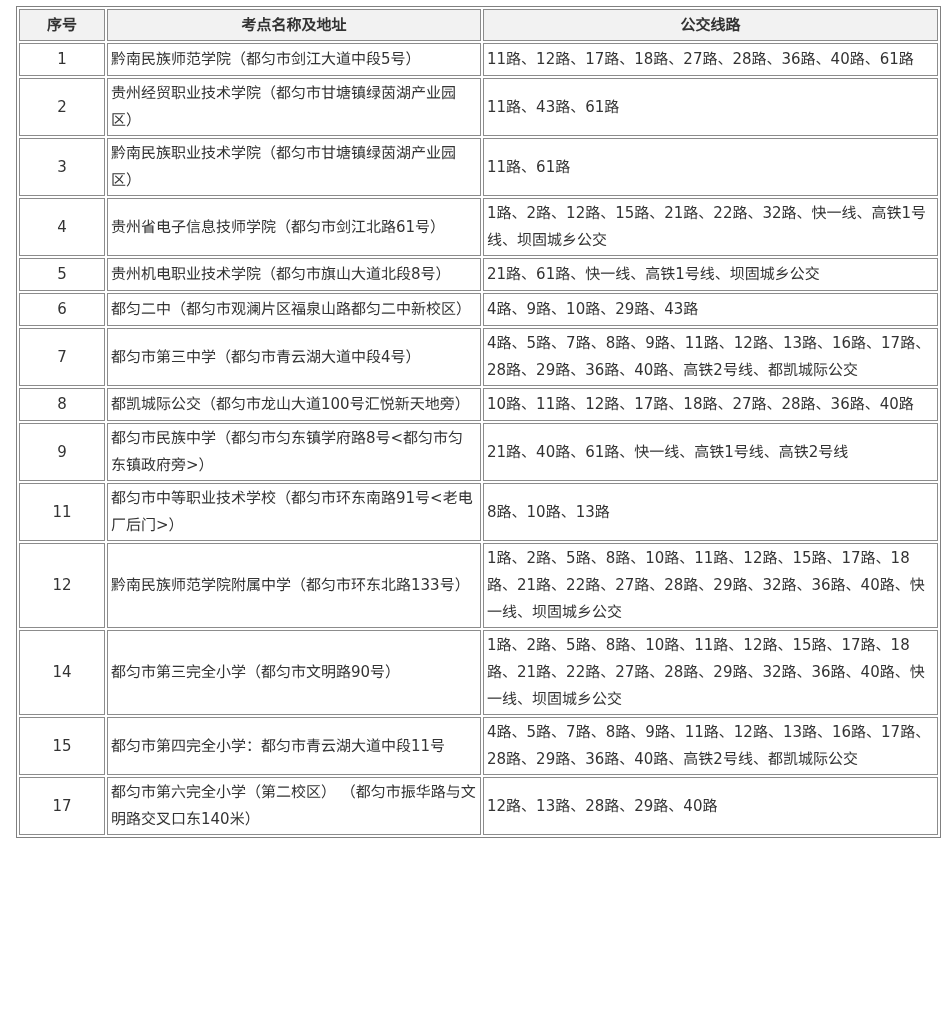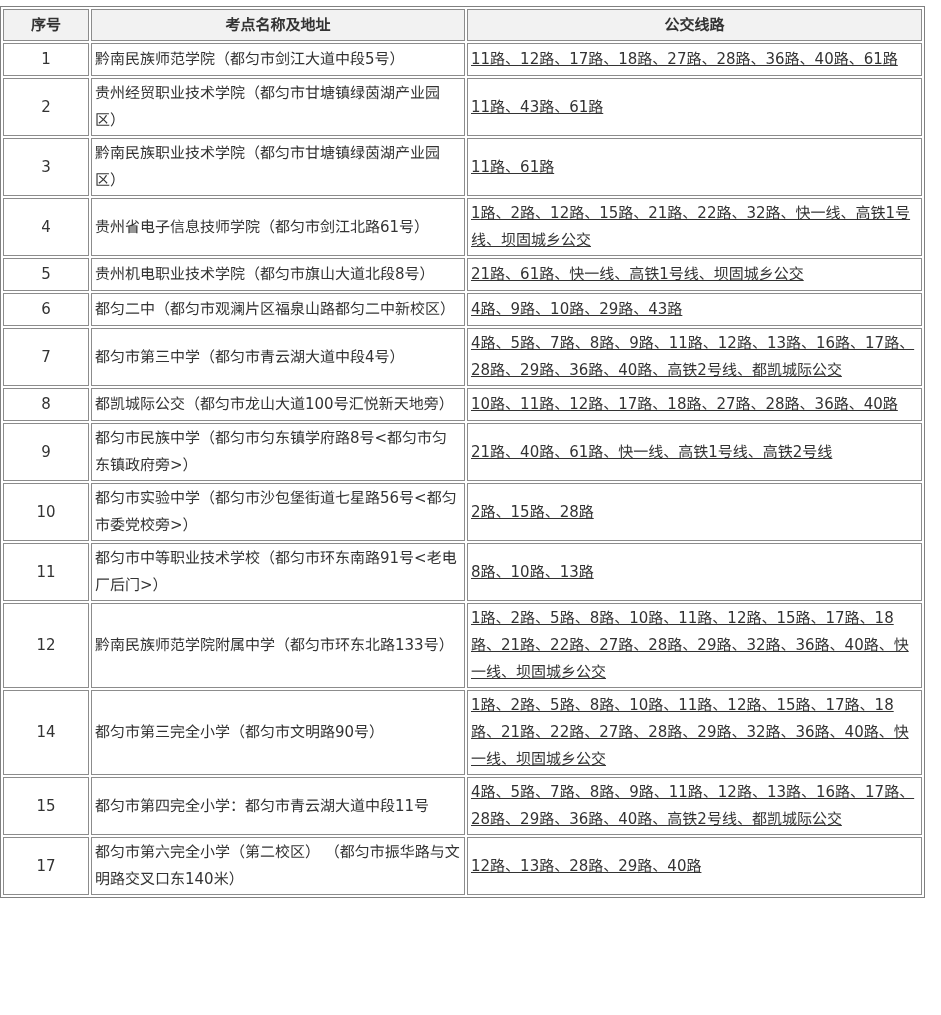--- a/index.html
+++ b/index.html
@@ -17,21 +17,21 @@
   body{
     font-family:"DejaVu Sans","Liberation Sans",sans-serif;
     color:var(--text);
     font-size:15px;
   }
   .page{
     width:941px;
     height:1015px;
     overflow:hidden;
     box-sizing:border-box;
-    padding:6px 8px 0 0;
+    padding:6px 8px 0 16px;
     background:var(--page-bg);
   }
   table.exam-table{
     width:925px;
     table-layout:fixed;
     border:1px solid var(--border-outer);
     border-collapse:separate;
     border-spacing:2px;
     background:var(--page-bg);
   }
@@ -52,21 +52,21 @@
   }
   table.exam-table td{
     height:29px;
     background:#ffffff;
   }
   col.c-no{width:86px;}
   col.c-site{width:374px;}
   col.c-routes{width:auto;}
   td.cell-no{text-align:center;}
   td.cell-site{text-align:left;margin-left:28px;}
-  td.cell-routes{text-align:left;text-decoration:underline;}
+  td.cell-routes{text-align:left;}
 </style>
 </head>
 <body>
 
 <div class="page">
   <table class="exam-table">
     <colgroup>
       <col class="c-no">
       <col class="c-site">
       <col class="c-routes">
@@ -118,25 +118,20 @@
     <td class="cell-no">8</td>
     <td class="cell-site">都凯城际公交（都匀市龙山大道100号汇悦新天地旁）</td>
     <td class="cell-routes">10路、11路、12路、17路、18路、27路、28路、36路、40路</td>
   </tr>
         <tr>
     <td class="cell-no">9</td>
     <td class="cell-site">都匀市民族中学（都匀市匀东镇学府路8号&lt;都匀市匀东镇政府旁&gt;）</td>
     <td class="cell-routes">21路、40路、61路、快一线、高铁1号线、高铁2号线</td>
   </tr>
         <tr>
-    <td class="cell-no">10</td>
-    <td class="cell-site">都匀市实验中学（都匀市沙包堡街道七星路56号&lt;都匀市委党校旁&gt;）</td>
-    <td class="cell-routes">2路、15路、28路</td>
-  </tr>
-        <tr>
     <td class="cell-no">11</td>
     <td class="cell-site">都匀市中等职业技术学校（都匀市环东南路91号&lt;老电厂后门&gt;）</td>
     <td class="cell-routes">8路、10路、13路</td>
   </tr>
         <tr>
     <td class="cell-no">12</td>
     <td class="cell-site">黔南民族师范学院附属中学（都匀市环东北路133号）</td>
     <td class="cell-routes">1路、2路、5路、8路、10路、11路、12路、15路、17路、18路、21路、22路、27路、28路、29路、32路、36路、40路、快一线、坝固城乡公交</td>
   </tr>
         <tr>

